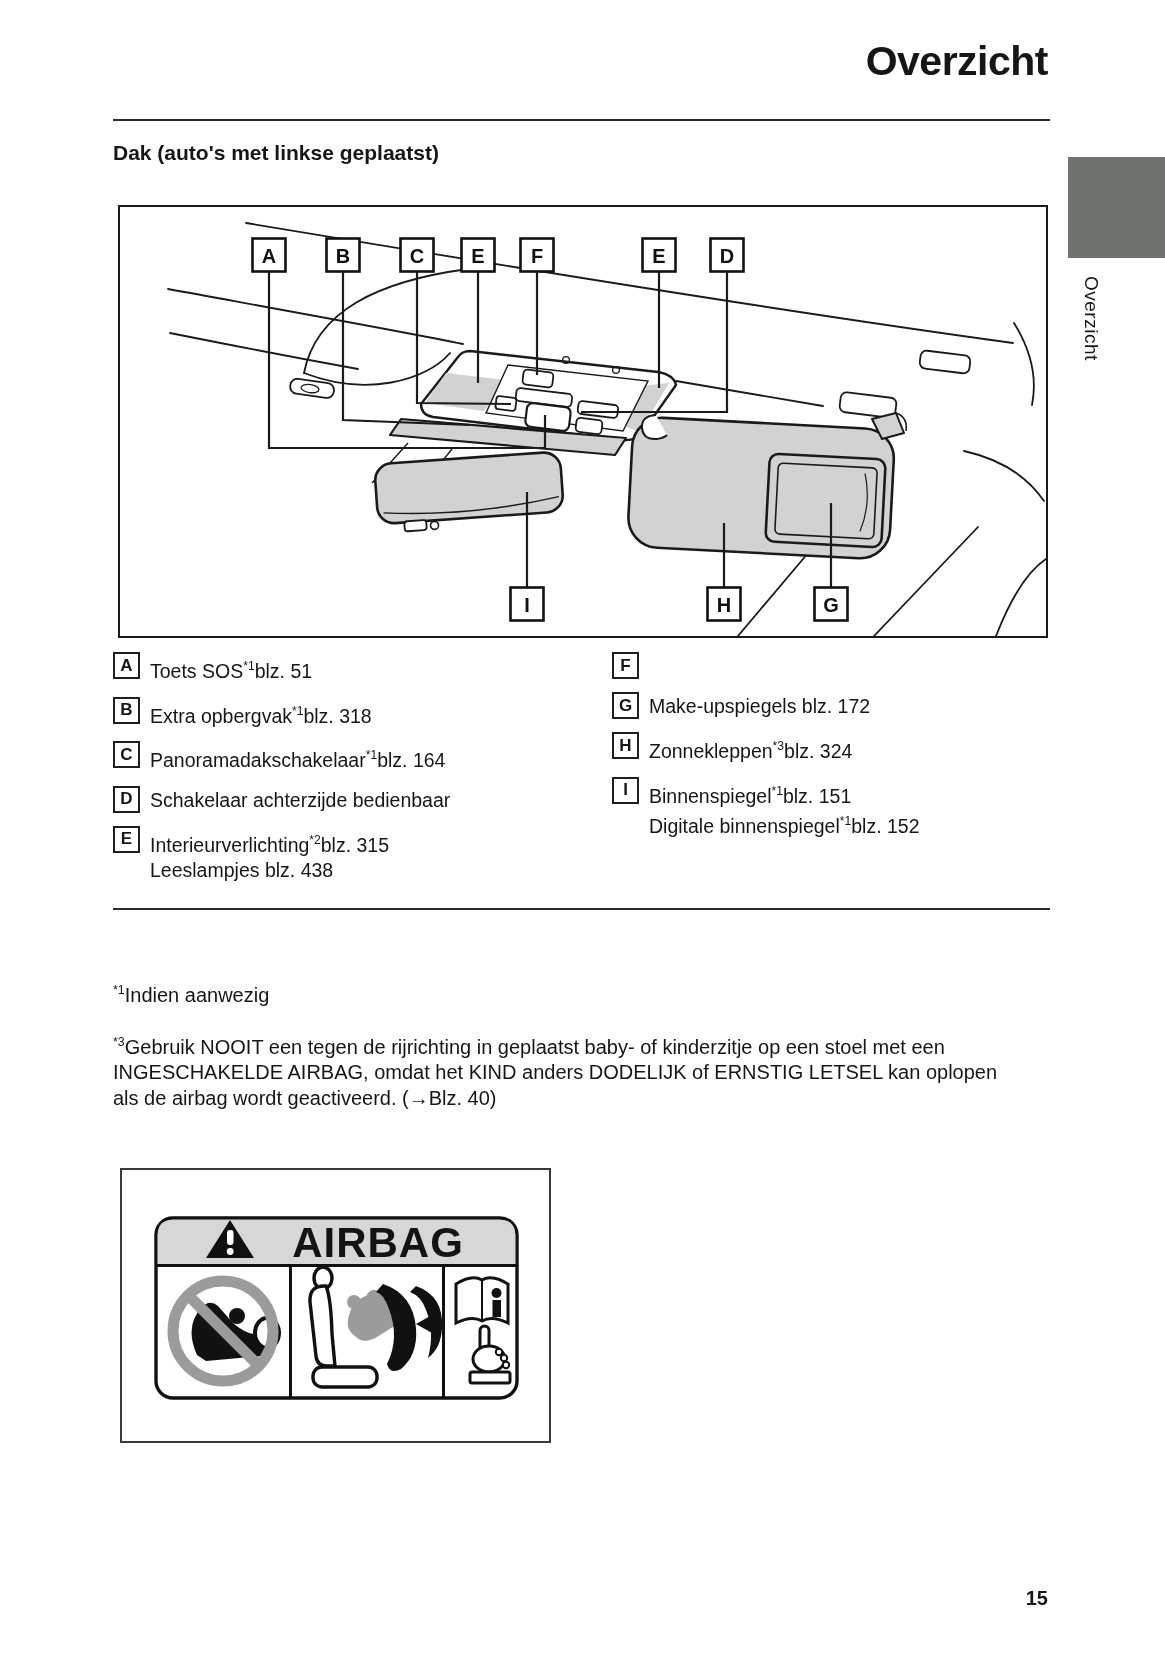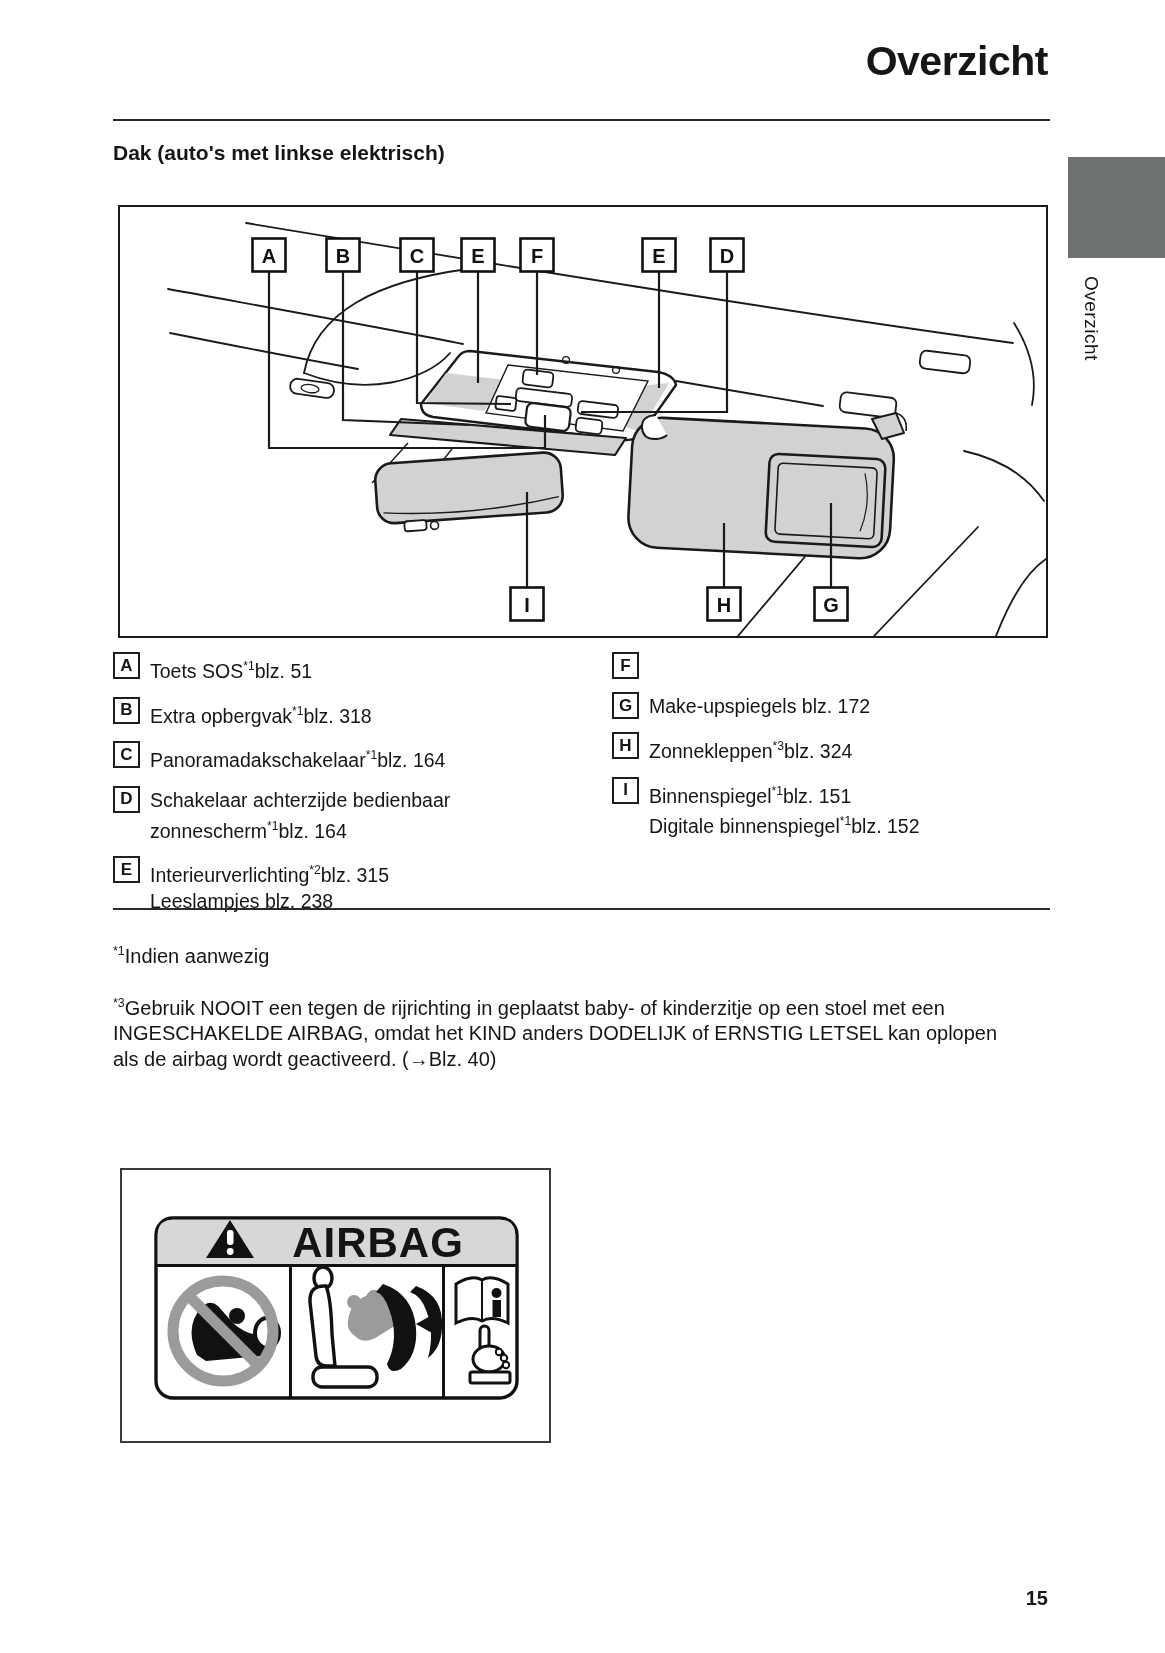--- a/index.html
+++ b/index.html
@@ -14,31 +14,31 @@
   .side-tab-label{left:1068px;top:276px;width:34px;height:140px;writing-mode:vertical-rl;font-size:19px;letter-spacing:0.5px;}
   .figure-frame{left:118px;top:205px;width:930px;height:433px;border:2px solid #1a1a1a;box-sizing:border-box;}
   .figure-frame svg{position:absolute;left:0;top:0;}
   .legend-col{top:652px;}
   .legend-left{left:113px;width:470px;}
   .legend-right{left:612px;width:440px;}
   .legend-item{display:flex;align-items:flex-start;margin-bottom:13px;}
   .letterbox{flex:0 0 auto;width:27px;height:27px;border:2px solid #1f1f1f;box-sizing:border-box;font-size:17px;font-weight:bold;display:flex;align-items:center;justify-content:center;margin-right:10px;margin-top:0px;}
   .legend-text{font-size:19.5px;line-height:26px;padding-top:1px;}
   sup{font-size:0.62em;}
-  .footnotes{left:113px;top:938px;width:885px;}
+  .footnotes{left:113px;top:977px;width:885px;}
   .footnote{font-size:20px;line-height:26px;margin:0 0 21px 0;}
   .airbag-box{left:120px;top:1168px;width:404px;height:275px;}
   .page-number{right:117px;top:1587px;font-size:20px;font-weight:bold;}
 </style>
 </head>
 <body>
 
 <div class="abs page-title">Overzicht</div>
 <div class="abs rule rule1"></div>
-<div class="abs section-heading">Dak (auto's met linkse elektrisch)</div>
+<div class="abs section-heading">Dak (auto's met linkse geplaatst)</div>
 
 <div class="abs side-tab" style="background: rgb(110, 115, 111);"></div>
 <div class="abs side-tab-label">Overzicht</div>
 
 <div class="abs figure-frame">
 <svg width="926" height="429" viewBox="0 0 926 429">
   <g stroke="#1a1a1a" fill="none" stroke-width="1.8" stroke-linecap="round">
     <path d="M 126 16 C 380 58 660 104 893 136"></path>
     <path d="M 48 82 C 190 108 290 126 343 137"></path>
     <path d="M 556 174 Q 640 188 703 199"></path>
@@ -161,28 +161,27 @@
     <div class="legend-item">
       <span class="letterbox">C</span>
       <div class="legend-text">
         <div>Panoramadakschakelaar<sup>*1</sup>blz. 164</div>
       </div>
     </div>
     <div class="legend-item">
       <span class="letterbox">D</span>
       <div class="legend-text">
         <div>Schakelaar achterzijde bedienbaar</div>
-        <div>zonnescherm<sup>*1</sup>blz. 164</div>
       </div>
     </div>
     <div class="legend-item">
       <span class="letterbox">E</span>
       <div class="legend-text">
         <div>Interieurverlichting<sup>*2</sup>blz. 315</div>
-        <div>Leeslampjes blz. 238</div>
+        <div>Leeslampjes blz. 438</div>
       </div>
     </div>
   </div>
 <div class="abs legend-col legend-right">
     <div class="legend-item">
       <span class="letterbox">F</span>
     </div>
     <div class="legend-item">
       <span class="letterbox">G</span>
       <div class="legend-text">

